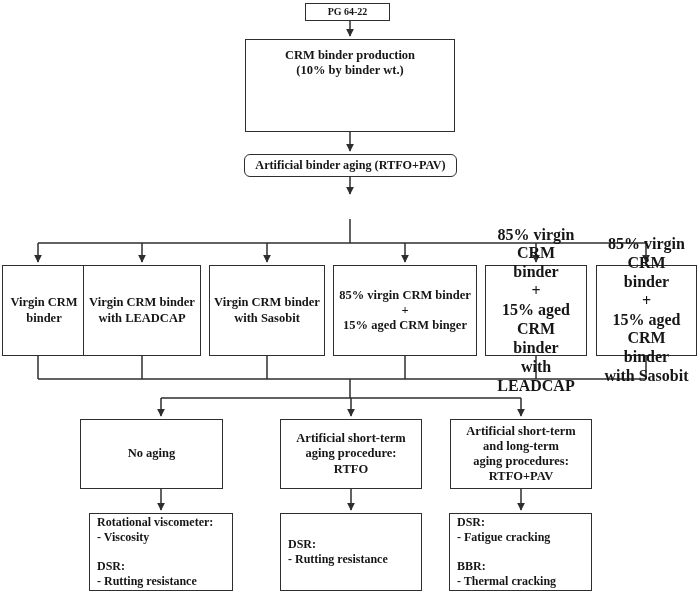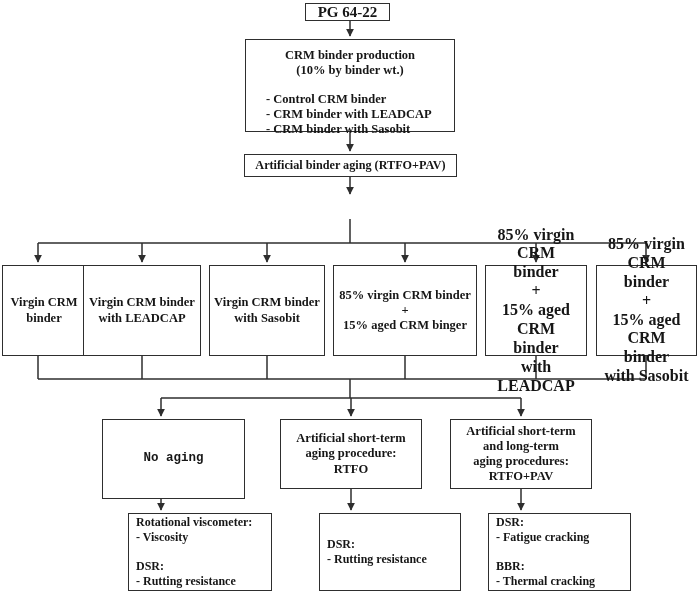--- a/index.html
+++ b/index.html
@@ -34,21 +34,20 @@
     font-size: 12.5px;
     font-weight: 600;
     line-height: 1.22;
     padding: 2px;
   }
   .box.left {
     justify-content: flex-start;
     text-align: left;
     padding: 4px 4px 4px 7px;
     font-size: 12px;
-    margin-left: 39px;
   }
   .box.small-text { font-size: 16px; }
   .box.tight { line-height: 1.18; }
   #node-production {
     flex-direction: column;
     justify-content: flex-start;
     padding-top: 8px;
   }
   #node-production .prod-title {
     text-align: center;
@@ -97,31 +96,28 @@
       <path d="M161 398 H521"></path>
       <path d="M161 398 V416" marker-end="url(#arw)"></path>
       <path d="M351 398 V416" marker-end="url(#arw)"></path>
       <path d="M521 398 V416" marker-end="url(#arw)"></path>
       <path d="M161 489 V510" marker-end="url(#arw)"></path>
       <path d="M351 489 V510" marker-end="url(#arw)"></path>
       <path d="M521 489 V510" marker-end="url(#arw)"></path>
     </g>
   </svg>
 
-  <div class="box" style="left:305px; top:3px; width:85px; height:18px; font-size:15px;">PG 64-22</div>
+  <div class="box" style="left:305px; top:3px; width:85px; height:18px; font-size:10px;">PG 64-22</div>
 
   <div class="box" id="node-production" style="left:245px; top:39px; width:210px; height:93px;">
     <div class="prod-title">CRM binder production
 (10% by binder wt.)</div>
-    <div class="prod-items">- Control CRM binder
-- CRM binder with LEADCAP
-- CRM binder with Sasobit</div>
   </div>
 
-  <div class="box" style="left:244px; top:154px; width:213px; height:23px; font-size:12.2px;">Artificial binder aging (RTFO+PAV)</div>
+  <div class="box" style="left:244px; top:154px; width:213px; height:23px; font-size:12.2px;border-radius:6px;">Artificial binder aging (RTFO+PAV)</div>
 
 
   <div class="box" style="left:2px; top:265px; width:84px; height:91px;">Virgin CRM
 binder</div>
 
   <div class="box" style="left:83px; top:265px; width:118px; height:91px;">Virgin CRM binder
 with LEADCAP</div>
 
   <div class="box" style="left:209px; top:265px; width:116px; height:91px;">Virgin CRM binder
 with Sasobit</div>
@@ -137,21 +133,21 @@
 binder
 with LEADCAP</div>
 
   <div class="box small-text tight" style="left:596px; top:265px; width:101px; height:91px;">85% virgin CRM
 binder
 +
 15% aged CRM
 binder
 with Sasobit</div>
 
-  <div class="box" style="left:102px; top:419px; width:143px; height:80px;font-family:Liberation Mono, monospace;">No aging</div>
+  <div class="box" style="left:80px; top:419px; width:143px; height:70px;">No aging</div>
 
   <div class="box" style="left:280px; top:419px; width:142px; height:70px;">Artificial short-term
 aging procedure:
 RTFO</div>
 
   <div class="box" style="left:450px; top:419px; width:142px; height:70px;">Artificial short-term
 and long-term
 aging procedures:
 RTFO+PAV</div>
 

